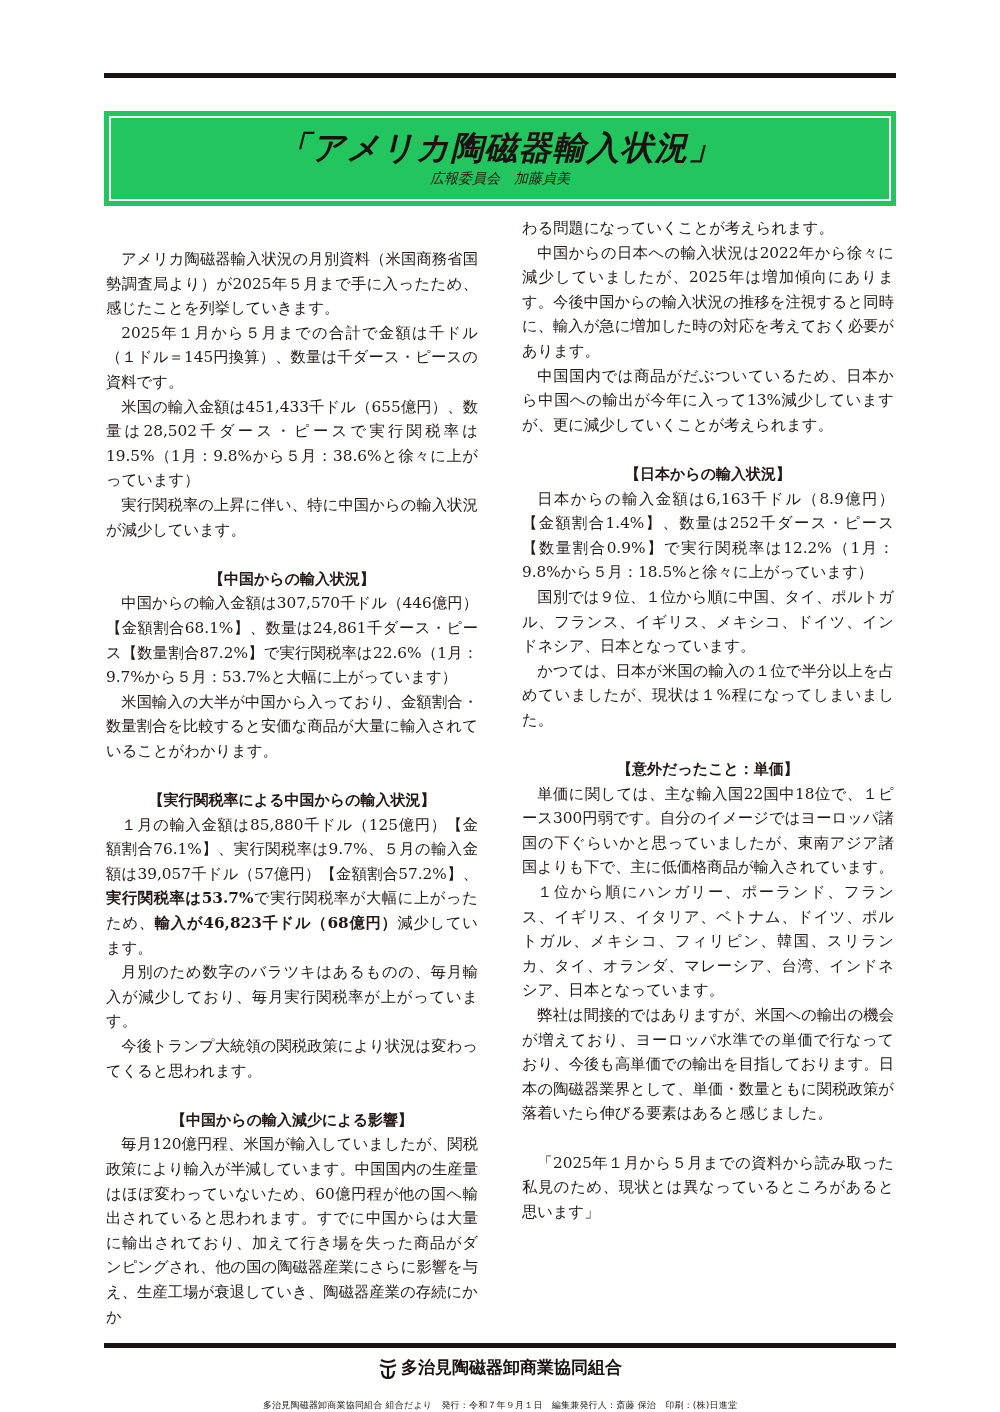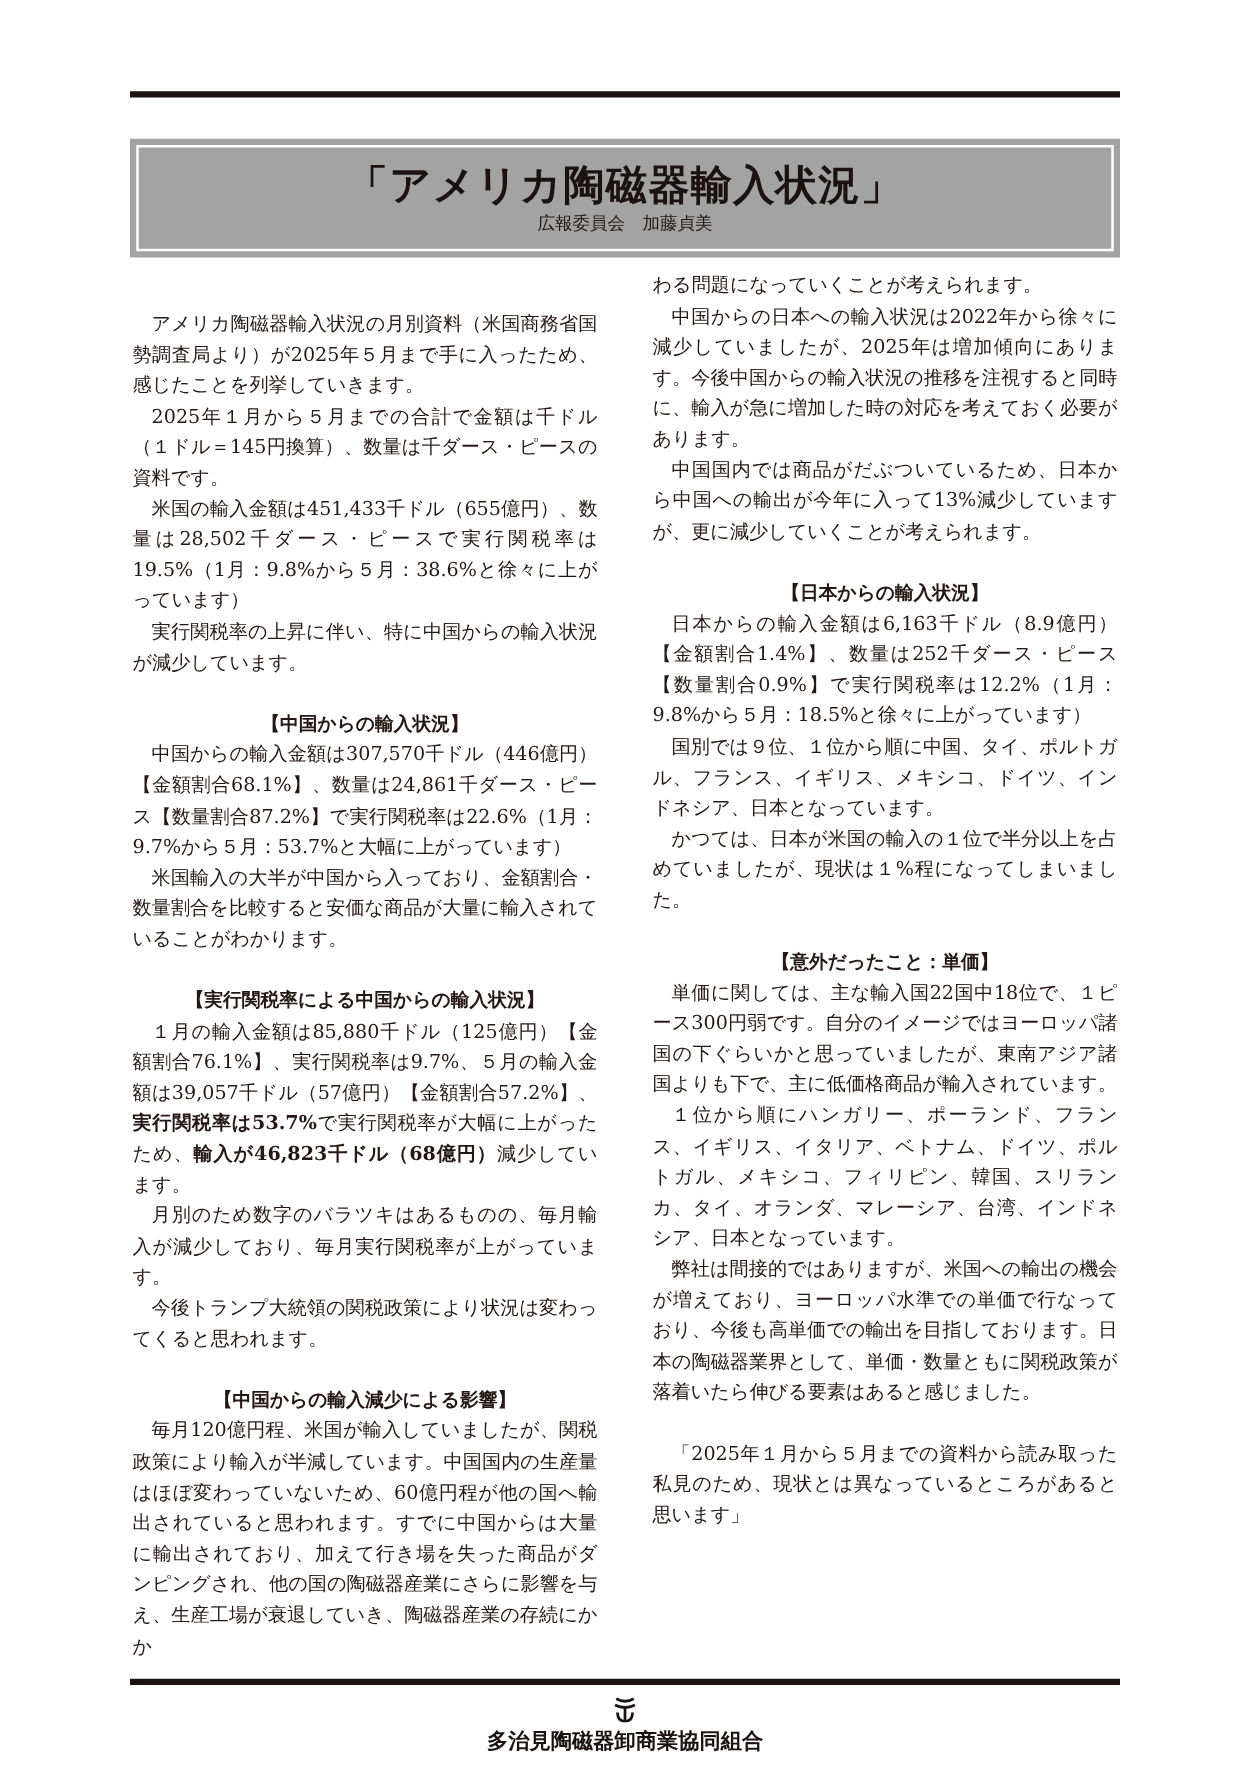--- a/index.html
+++ b/index.html
@@ -2,39 +2,39 @@
 <html><head>
 <meta charset="utf-8">
 <style>
   html, body { margin:0; padding:0; background:#ffffff; }
   body { width:1000px; height:1412px; position:relative; overflow:hidden;
          font-family:"DejaVu Serif","Liberation Serif",serif; color:#231815; }
   .rule { position:absolute; left:104px; width:792px; height:5px; background:#1a1311; }
   .rule.top { top:73px; }
   .rule.bottom { top:1343px; }
   .title-box { position:absolute; left:104px; top:111px; width:792px; height:95px;
-               background:#a3a3a3; box-sizing:border-box; padding:5px; }
+               background:#22c55e; box-sizing:border-box; padding:5px;font-style:italic; }
   .title-inner { width:100%; height:100%; box-sizing:border-box; border:2px solid #ffffff;
                  display:flex; flex-direction:column; align-items:center; justify-content:center; }
   .title { font-family:"DejaVu Sans","Liberation Sans",sans-serif; font-weight:bold;
            font-size:33px; letter-spacing:1px; line-height:1.15; color:#1a1311; }
   .byline { font-family:"DejaVu Sans","Liberation Sans",sans-serif; font-size:14px;
             margin-top:4px; color:#231815; }
   .col { position:absolute; top:216px; width:372px; font-size:15.3px; line-height:24.6px; }
   .col.left { left:106px;margin-top:31px; }
   .col.right { left:522px; }
   .col p { margin:0; text-indent:1em; text-align:justify; }
   .col p.noind { text-indent:0; }
   .col h3 { margin:0; font-family:"DejaVu Sans","Liberation Sans",sans-serif; font-weight:bold;
             font-size:15px; line-height:24.6px;text-align:center; }
   .gap { height:24.6px; }
   .b { font-weight:bold; }
   .footer { position:absolute; left:104px; width:792px; top:1356px; text-align:center; }
   .org { font-family:"DejaVu Sans","Liberation Sans",sans-serif; font-weight:bold; font-size:17px;
-         display:inline-flex; align-items:center; gap:3px; color:#1a1311;flex-direction:column; }
+         display:inline-flex; align-items:center; gap:3px; color:#1a1311; }
   .logo { width:20px; height:22px; display:inline-block; }
   .colophon { font-family:"DejaVu Sans","Liberation Sans",sans-serif; font-size:9px; margin-top:16px;
               letter-spacing:0.2px; color:#231815; }
 </style>
 </head>
 <body>
 
 <div class="rule top"></div>
 
 <div class="title-box">

